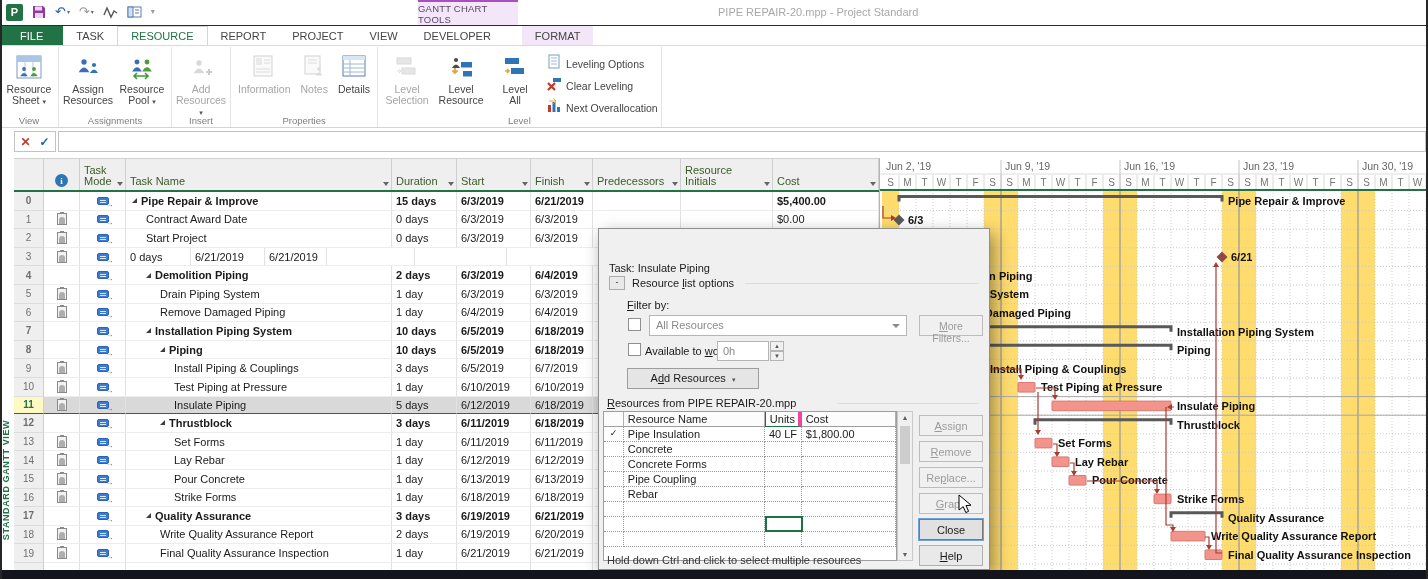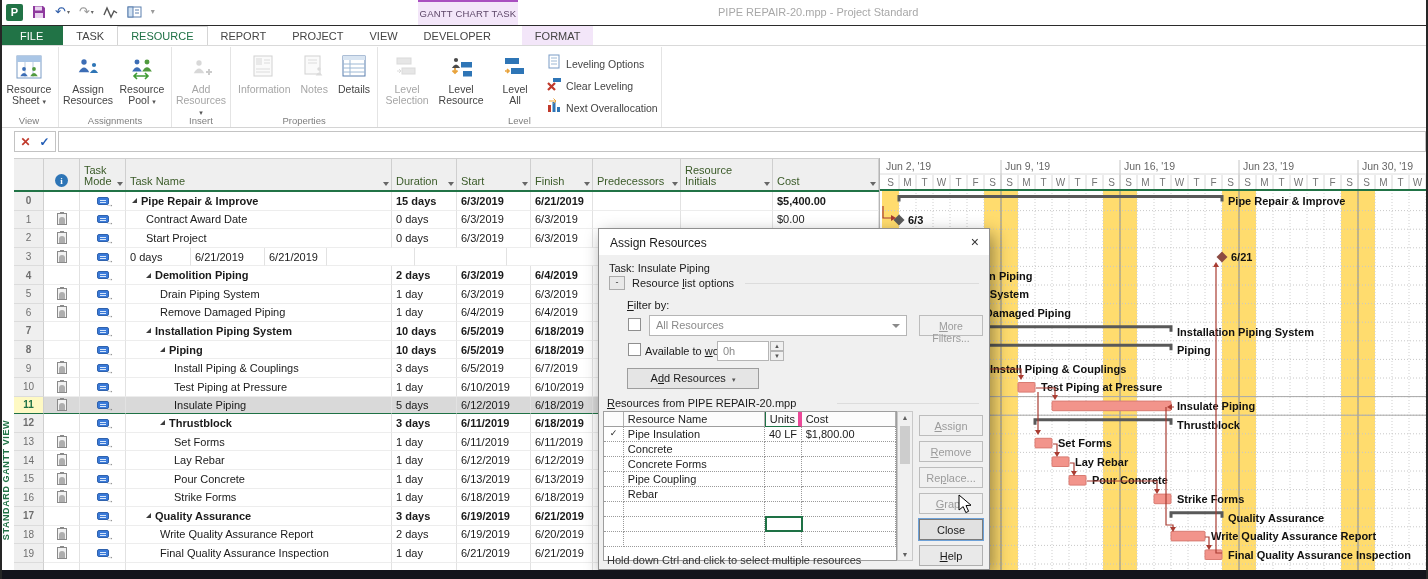--- a/index.html
+++ b/index.html
@@ -140,21 +140,21 @@
         <svg width="15" height="12" viewBox="0 0 15 12">
             <rect x="1" y="1" width="13" height="10" fill="#fff" stroke="#5a7fae"></rect>
             <rect x="1" y="1" width="5" height="10" fill="#cfe0f2" stroke="#5a7fae"></rect>
             <line x1="8" y1="4" x2="12" y2="4" stroke="#5a7fae"></line>
             <line x1="8" y1="7" x2="12" y2="7" stroke="#5a7fae"></line>
           </svg>
       </div>
       <div class="qbtn gray" style="font-size:8px;">▾</div>
     </div>
     <div class="win-title">PIPE REPAIR-20.mpp - Project Standard</div>
-    <div class="ctx-header">GANTT CHART TASK</div>
+    <div class="ctx-header">GANTT CHART TOOLS</div>
   </div>
   <div class="tabline"></div>
 
   <div class="tabs-row" id="tabs-row">
       <div class="tab file">FILE</div>
       <div class="tab">TASK</div>
       <div class="tab active">RESOURCE</div>
       <div class="tab">REPORT</div>
       <div class="tab">PROJECT</div>
       <div class="tab">VIEW</div>
@@ -945,24 +945,20 @@
         <polyline points="295,249 293,249" fill="none" stroke="#a93c32" stroke-width="1.2"></polyline>
         <polygon points="293,246 293,252 288,249" fill="#a93c32"></polygon>
         <polyline points="326,379 330,379 330,387" fill="none" stroke="#a93c32" stroke-width="1.2"></polyline>
         <polygon points="327,387 333,387 330,392" fill="#a93c32"></polygon>
         <polyline points="343,395 337,395 337,109" fill="none" stroke="#a93c32" stroke-width="1.2"></polyline>
         <polygon points="334,109 340,109 337,104" fill="#a93c32"></polygon>
         <line x1="0.5" y1="0" x2="0.5" y2="412" stroke="#b5b5b5"></line>
       </svg></div>
 
   <div class="dialog">
-    <div class="dlg-title">
-      <span class="dtext">Assign Resources</span>
-      <span class="dlg-close">×</span>
-    </div>
     <div class="dlg-label" style="left:10px; top:33px;">Task: Insulate Piping</div>
     <div class="collapse-btn">-</div>
     <div class="dlg-label" style="left:33px; top:48px;">Resource <u>l</u>ist options</div>
     <div class="dlg-rule" style="left:146px; right:10px; top:54px;"></div>
 
     <div class="dlg-label" style="left:28px; top:70px;"><u>F</u>ilter by:</div>
     <div class="cb" style="left:29px; top:89px;"></div>
     <div class="combo">
       <span>All Resources</span><span class="chev"></span>
     </div>

